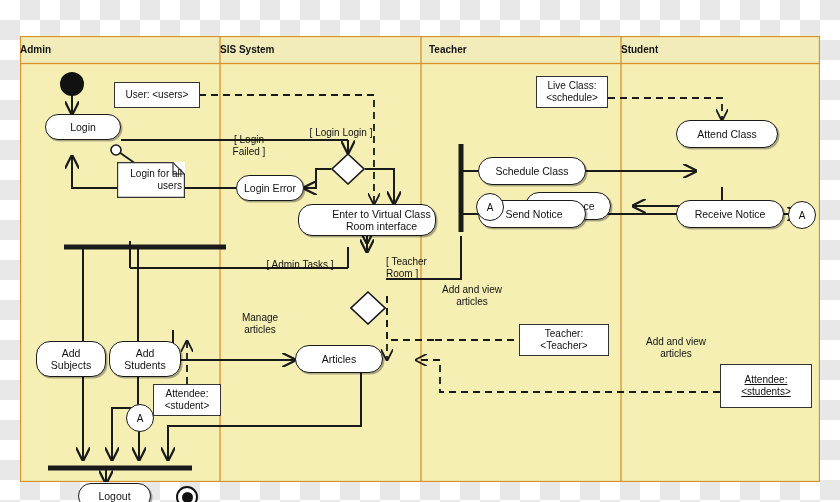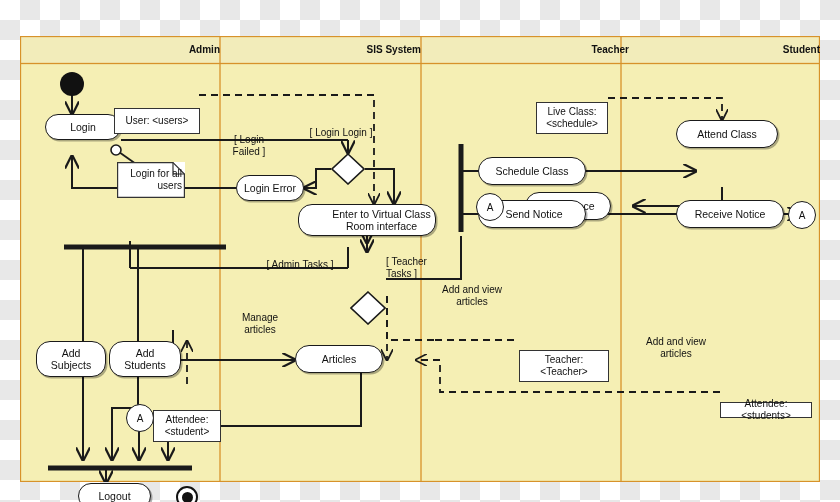--- a/index.html
+++ b/index.html
@@ -7,28 +7,28 @@
   #canvas{position:relative;width:840px;height:502px;background:#ffffff;overflow:hidden;}
   
   #checker{position:absolute;left:0;top:0;width:840px;height:502px;
     background-image:
       linear-gradient(45deg,#e8e8e8 25%,transparent 25%,transparent 75%,#e8e8e8 75%),
       linear-gradient(45deg,#e8e8e8 25%,transparent 25%,transparent 75%,#e8e8e8 75%);
     background-size:40px 40px;background-position:0 0,20px 20px;}
   #diagram{position:absolute;left:20px;top:36px;width:800px;height:446px;}
   svg{position:absolute;left:0;top:0;}
   .lane-label{position:absolute;font-size:10px;font-weight:bold;color:#111;
-    text-align:right;line-height:14px;}
+    text-align:left;line-height:14px;}
   .node{position:absolute;background:#ffffff;border:1.6px solid #1a1a1a;
     border-radius:14px;display:flex;align-items:center;justify-content:center;
     text-align:center;font-size:10.5px;color:#111;line-height:12px;
     box-shadow:1.5px 1.5px 0 rgba(0,0,0,0.30);padding:0 4px;box-sizing:border-box;}
   .note{position:absolute;background:#ffffff;border:1.2px solid #333;
     display:flex;align-items:center;justify-content:center;text-align:center;
-    font-size:10px;color:#111;line-height:12px;box-sizing:border-box;padding:0 3px;margin-top:26px;}
+    font-size:10px;color:#111;line-height:12px;box-sizing:border-box;padding:0 3px;}
   .note-folded{position:absolute;background:#ffffff;font-size:10px;color:#111;
     line-height:12px;text-align:right;box-sizing:border-box;}
   .note-folded .nf-txt{position:absolute;left:0;top:0;width:100%;height:100%;
     display:flex;align-items:center;justify-content:center;padding:0 3px;box-sizing:border-box;}
   .conn{position:absolute;background:#fff;border:1.4px solid #1a1a1a;border-radius:50%;
     display:flex;align-items:center;justify-content:center;font-size:10px;color:#111;}
   .edge-label{position:absolute;font-size:10px;color:#111;line-height:11.5px;
     text-align:center;white-space:pre;}
 </style>
 </head>
@@ -209,31 +209,31 @@
       </svg>
       <span class="nf-txt">Login for all users</span>
     </div>
 
     <div class="note" style="left:133px;top:348px;width:68px;height:32px;">Attendee: &lt;student&gt;</div>
 
     <div class="note" style="left:516px;top:40px;width:72px;height:32px;">Live Class: &lt;schedule&gt;</div>
 
     <div class="note" style="left:499px;top:288px;width:90px;height:32px;">Teacher: &lt;Teacher&gt;</div>
 
-    <div class="note" style="left:700px;top:340px;width:92px;height:16px;">Attendee: &lt;students&gt;</div>
+    <div class="note" style="left:700px;top:328px;width:92px;height:44px;text-decoration:underline;">Attendee: &lt;students&gt;</div>
 
     <div class="edge-label" style="left:266px;top:91px;width:110px;">[ Login Login ]</div>
 
     <div class="edge-label" style="left:200px;top:98px;width:58px;">[ Login
 Failed ]</div>
 
     <div class="edge-label" style="left:228px;top:223px;width:104px;">[ Admin Tasks ]</div>
 
     <div class="edge-label" style="left:366px;top:220px;width:62px;text-align:left;">[ Teacher
-Tasks ]</div>
+Room ]</div>
 
     <div class="edge-label" style="left:208px;top:276px;width:64px;">Manage
 articles</div>
 
     <div class="edge-label" style="left:412px;top:248px;width:80px;">Add and view
 articles</div>
 
     <div class="edge-label" style="left:616px;top:300px;width:80px;">Add and view
 articles</div>
 

